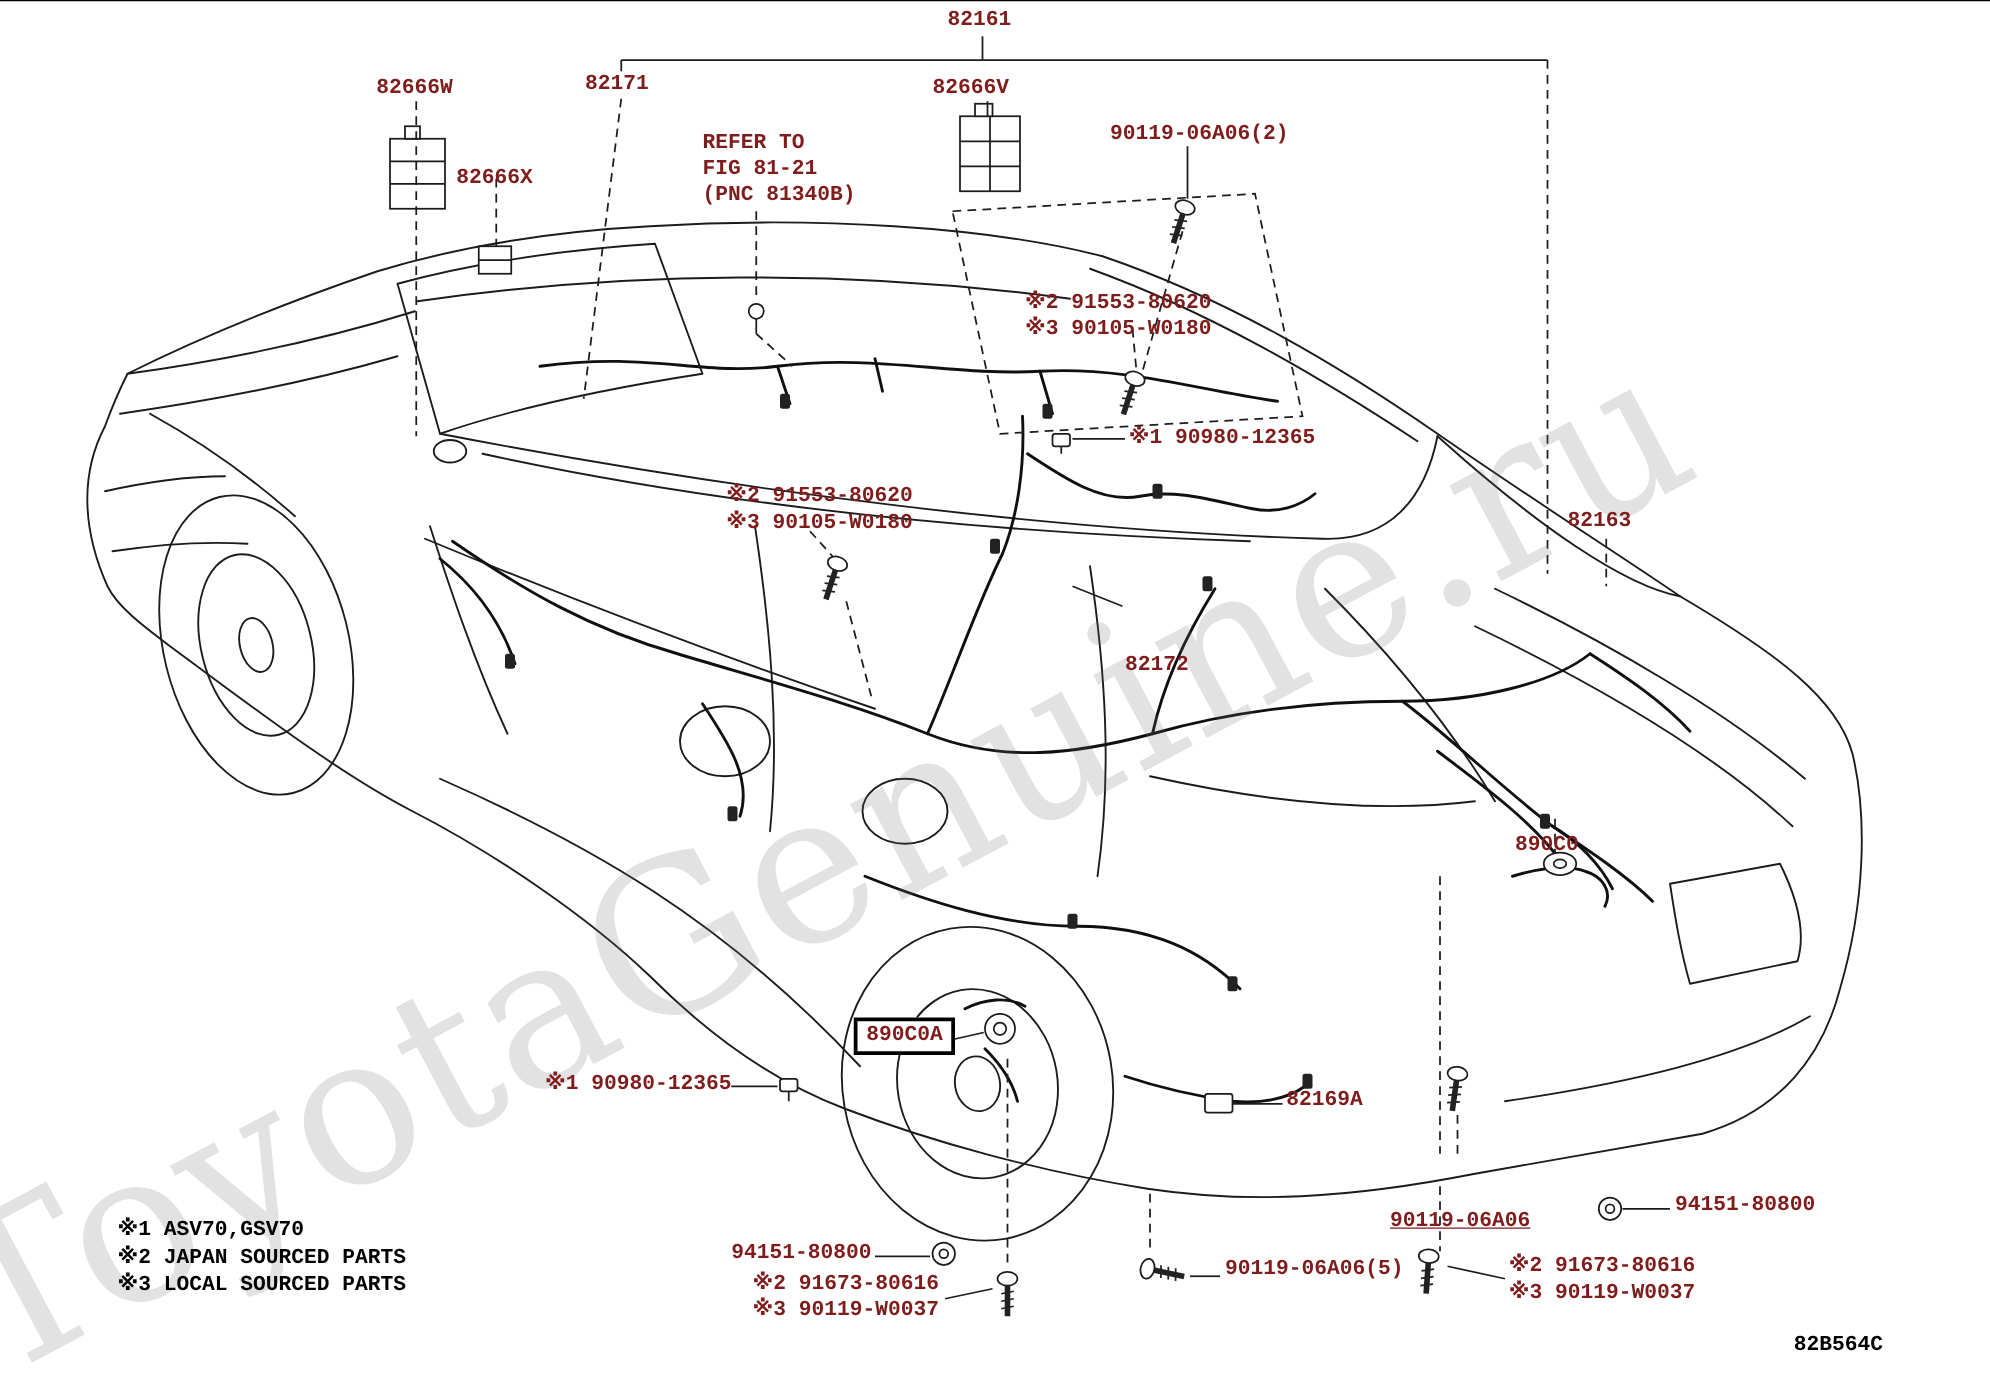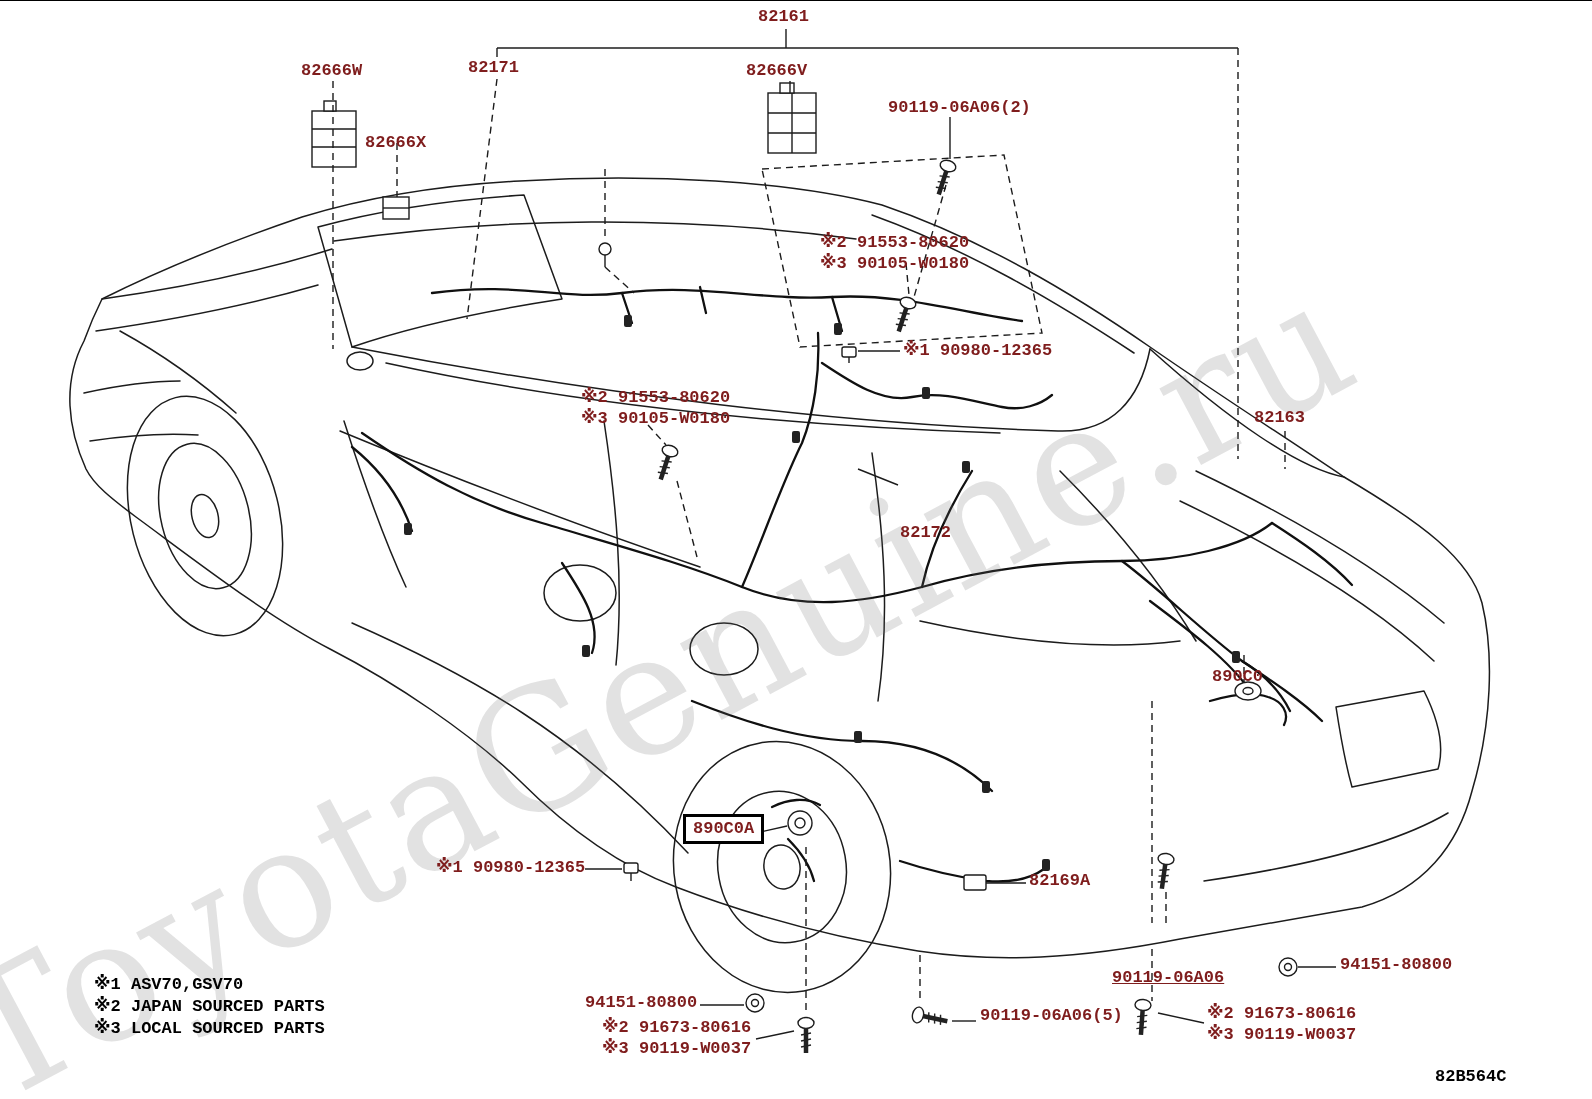--- a/index.html
+++ b/index.html
@@ -263,20 +263,23 @@
     </g>
   </svg>
 
   <div class="watermark">ToyotaGenuine.ru</div>
 
   <div class="part-label" style="left:758px;top:5px;">82161</div>
   <div class="part-label" style="left:301px;top:59px;">82666W</div>
   <div class="part-label" style="left:468px;top:56px;">82171</div>
   <div class="part-label" style="left:365px;top:120px;margin-top:11px;">82666X</div>
   <div class="part-label" style="left:746px;top:59px;">82666V</div>
+  <div class="part-label" style="left:562px;top:103px;">REFER TO
+FIG 81-21
+(PNC 81340B)</div>
   <div class="part-label" style="left:888px;top:96px;">90119-06A06(2)</div>
   <div class="part-label" style="left:820px;top:231px;">※2 91553-80620
 ※3 90105-W0180</div>
   <div class="part-label" style="left:903px;top:339px;">※1 90980-12365</div>
   <div class="part-label" style="left:581px;top:386px;">※2 91553-80620
 ※3 90105-W0180</div>
   <div class="part-label" style="left:1254px;top:406px;">82163</div>
   <div class="part-label" style="left:900px;top:477px;margin-top:44px;">82172</div>
   <div class="part-label" style="left:1212px;top:633px;margin-top:32px;">890C0</div>
   <div class="part-label boxed" style="left:683px;top:813px;">890C0A</div>

